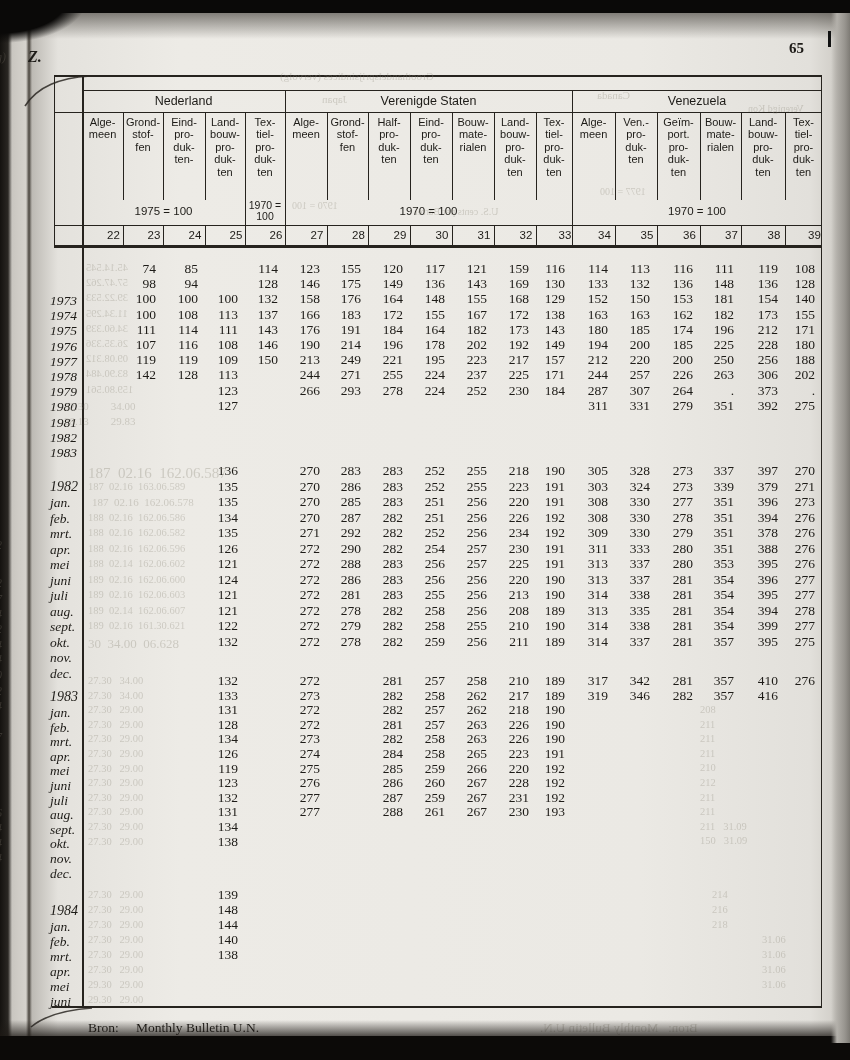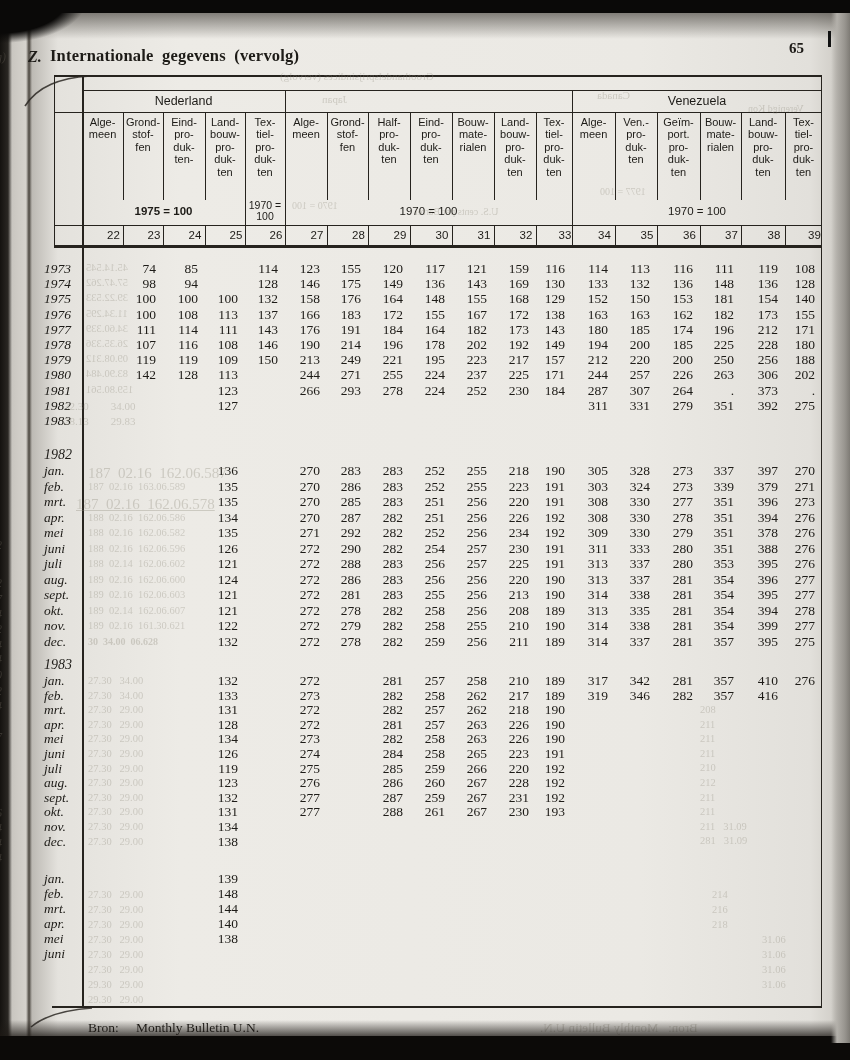--- a/index.html
+++ b/index.html
@@ -39,21 +39,21 @@
   #hrow{left:0;top:37px;width:792px;height:88px;}
   .hcell{font:11px/12.4px "Liberation Sans",sans-serif;text-align:center;padding-top:4px;}
   #baserow{position:absolute;top:125px;left:0;width:792px;height:25px;
            font:11.5px "Liberation Sans",sans-serif;}
   .basecell{position:absolute;text-align:center;top:5px;}
   #base26{top:0;font-size:10.5px;line-height:11px;}
   #crow{left:0;top:150px;width:792px;height:20px;}
   .ncell{font:11.5px/20px "Liberation Sans",sans-serif;text-align:center;padding-left:22px;}
   #tbody{position:absolute;left:0;top:170px;width:792px;}
   .drow .vcell{text-align:right;padding-right:7px;font:13.5px "Liberation Serif",serif;}
-  .rlabel{font:italic 13.5px "Liberation Serif",serif;padding-left:14px;}
+  .rlabel{font:italic 13.5px "Liberation Serif",serif;padding-left:20px;margin-top:32px;}
   .heading-row{height:16px;line-height:16px;}
   .heading-row .rlabel{font:italic 14px "Liberation Serif",serif;}
   
   #ghosts{position:absolute;left:0;top:0;width:850px;height:1060px;pointer-events:none;}
   .ghost{position:absolute;color:#8f8b7d;opacity:.34;font-family:"Liberation Serif",serif;
          white-space:pre;filter:blur(.35px);}
   .ghost.m{transform:scaleX(-1);}
   .edged{position:absolute;left:-4px;width:14px;font:italic 12px "Liberation Serif",serif;
          color:#3f3b35;opacity:.8;}
   svg.curves{position:absolute;left:0;top:0;pointer-events:none;}
@@ -61,25 +61,25 @@
 </head>
 <body>
 
 <div id="stage">
   <div id="page"></div>
   <div id="topshadow"></div>
   <div id="topband"></div>
   <div id="cornerwedge"></div>
 
   <div class="sectlabel">Z.</div>
-  <div class="ptitle">Internationale gegevens (vervolg)</div>
   <div class="pnum">65</div>
 
   <div id="tbl">
     <div class="gname" style="left:52px;width:203px;">Nederland</div>
+    <div class="gname" style="left:255px;width:287px;">Verenigde Staten</div>
     <div class="gname" style="left:542px;width:250px;">Venezuela</div>
 
     <div id="hrow" class="row abs">
         <div class="hcell"></div>
         <div class="hcell">Alge-<br>meen</div>
         <div class="hcell">Grond-<br>stof-<br>fen</div>
         <div class="hcell">Eind-<br>pro-<br>duk-<br>ten-</div>
         <div class="hcell">Land-<br>bouw-<br>pro-<br>duk-<br>ten</div>
         <div class="hcell">Tex-<br>tiel-<br>pro-<br>duk-<br>ten</div>
         <div class="hcell">Alge-<br>meen</div>
@@ -91,21 +91,21 @@
         <div class="hcell">Tex-<br>tiel-<br>pro-<br>duk-<br>ten</div>
         <div class="hcell">Alge-<br>meen</div>
         <div class="hcell">Ven.-<br>pro-<br>duk-<br>ten</div>
         <div class="hcell">Geïm-<br>port.<br>pro-<br>duk-<br>ten</div>
         <div class="hcell">Bouw-<br>mate-<br>rialen</div>
         <div class="hcell">Land-<br>bouw-<br>pro-<br>duk-<br>ten</div>
         <div class="hcell">Tex-<br>tiel-<br>pro-<br>duk-<br>ten</div>
       </div>
 
     <div id="baserow">
-      <div class="basecell" style="left:52px;width:163px;font-weight:bold;">1975 = 100</div>
+      <div class="basecell" style="left:52px;width:163px;">1975 = 100</div>
       <div class="basecell" id="base26" style="left:213px;width:44px;">
         <span>1970 =</span><br>
         <span>100</span>
       </div>
       <div class="basecell" style="left:255px;width:287px;">1970 = 100</div>
       <div class="basecell" style="left:542px;width:250px;">1970 = 100</div>
     </div>
 
     <div id="crow" class="row abs">
         <div class="ncell"></div>
@@ -870,20 +870,23 @@
             <div class="vcell"></div>
             <div class="vcell"></div>
             <div class="vcell"></div>
             <div class="vcell"></div>
             <div class="vcell"></div>
             <div class="vcell"></div>
             <div class="vcell"></div>
           </div>
         </div>
         <div class="section" style="margin-top: 23px;">
+          <div class="row heading-row">
+            <div class="rlabel">1984</div>
+          </div>
           <div class="row drow" style="line-height: 15px; height: 15px;">
             <div class="rlabel">jan.</div>
             <div class="vcell"></div>
             <div class="vcell"></div>
             <div class="vcell"></div>
             <div class="vcell">139</div>
             <div class="vcell"></div>
             <div class="vcell"></div>
             <div class="vcell"></div>
             <div class="vcell"></div>
@@ -1062,30 +1065,30 @@
       <div class="ghost m" style="left: 86px; top: 307.6px; font-size: 10.5px;">11.34.295</div>
       <div class="ghost m" style="left: 86px; top: 322.8px; font-size: 10.5px;">34.60.339</div>
       <div class="ghost m" style="left: 86px; top: 338px; font-size: 10.5px;">26.35.336</div>
       <div class="ghost m" style="left: 86px; top: 353.2px; font-size: 10.5px;">09.08.312</div>
       <div class="ghost m" style="left: 86px; top: 368.4px; font-size: 10.5px;">83.90.484</div>
       <div class="ghost m" style="left: 86px; top: 383.6px; font-size: 10.5px;">159.80.561</div>
       <div class="ghost" style="left: 64px; top: 400px; font-size: 11px;">32.30        34.00</div>
       <div class="ghost" style="left: 64px; top: 415px; font-size: 11px;">28.13        29.83</div>
       <div class="ghost" style="left: 88px; top: 465px; font-size: 15px;">187  02.16  162.06.587</div>
       <div class="ghost" style="left: 88px; top: 480.5px; font-size: 10.5px; text-align: center;">187  02.16  163.06.589</div>
-      <div class="ghost" style="left: 76px; top: 496px; font-size: 15px; text-decoration: underline;">187  02.16  162.06.578</div>
+      <div class="ghost" style="left: 92px; top: 496px; font-size: 11px;">187  02.16  162.06.578</div>
       <div class="ghost" style="left: 88px; top: 511.5px; font-size: 10.5px;">188  02.16  162.06.586</div>
       <div class="ghost" style="left: 88px; top: 527px; font-size: 10.5px;">188  02.16  162.06.582</div>
       <div class="ghost" style="left: 88px; top: 542.5px; font-size: 10.5px;">188  02.16  162.06.596</div>
       <div class="ghost" style="left: 88px; top: 558px; font-size: 10.5px;">188  02.14  162.06.602</div>
       <div class="ghost" style="left: 88px; top: 573.5px; font-size: 10.5px;">189  02.16  162.06.600</div>
       <div class="ghost" style="left: 88px; top: 589px; font-size: 10.5px;">189  02.16  162.06.603</div>
       <div class="ghost" style="left: 88px; top: 604.5px; font-size: 10.5px;">189  02.14  162.06.607</div>
       <div class="ghost" style="left: 88px; top: 620px; font-size: 10.5px;">189  02.16  161.30.621</div>
-      <div class="ghost" style="left: 88px; top: 635.5px; font-size: 10px; font-weight: bold;">30  34.00  06.628</div>
+      <div class="ghost" style="left: 88px; top: 635.5px; font-size: 13px;">30  34.00  06.628</div>
       <div class="ghost" style="left: 88px; top: 675px; font-size: 10.5px;">27.30   34.00</div>
       <div class="ghost" style="left: 88px; top: 689.6px; font-size: 10.5px;">27.30   34.00</div>
       <div class="ghost" style="left: 88px; top: 704.2px; font-size: 10.5px;">27.30   29.00</div>
       <div class="ghost" style="left: 88px; top: 718.8px; font-size: 10.5px;">27.30   29.00</div>
       <div class="ghost" style="left: 88px; top: 733.4px; font-size: 10.5px;">27.30   29.00</div>
       <div class="ghost" style="left: 88px; top: 748px; font-size: 10.5px;">27.30   29.00</div>
       <div class="ghost" style="left: 88px; top: 762.6px; font-size: 10.5px;">27.30   29.00</div>
       <div class="ghost" style="left: 88px; top: 777.2px; font-size: 10.5px;">27.30   29.00</div>
       <div class="ghost" style="left: 88px; top: 791.8px; font-size: 10.5px;">27.30   29.00</div>
       <div class="ghost" style="left: 88px; top: 806.4px; font-size: 10.5px;">27.30   29.00</div>
@@ -1101,21 +1104,21 @@
       <div class="ghost" style="left: 88px; top: 994px; font-size: 10.5px;">29.30   29.00</div>
       <div class="ghost" style="left: 700px; top: 704px; font-size: 10.5px;">208</div>
       <div class="ghost" style="left: 700px; top: 718.6px; font-size: 10.5px;">211</div>
       <div class="ghost" style="left: 700px; top: 733.2px; font-size: 10.5px;">211</div>
       <div class="ghost" style="left: 700px; top: 747.8px; font-size: 10.5px;">211</div>
       <div class="ghost" style="left: 700px; top: 762.4px; font-size: 10.5px;">210</div>
       <div class="ghost" style="left: 700px; top: 777px; font-size: 10.5px;">212</div>
       <div class="ghost" style="left: 700px; top: 791.6px; font-size: 10.5px;">211</div>
       <div class="ghost" style="left: 700px; top: 806.2px; font-size: 10.5px;">211</div>
       <div class="ghost" style="left: 700px; top: 820.8px; font-size: 10.5px;">211   31.09</div>
-      <div class="ghost" style="left: 700px; top: 835.4px; font-size: 10.5px;">281   31.09</div>
+      <div class="ghost" style="left: 700px; top: 835.4px; font-size: 10.5px;">150   31.09</div>
       <div class="ghost" style="left: 712px; top: 889px; font-size: 10.5px;">214</div>
       <div class="ghost" style="left: 712px; top: 904px; font-size: 10.5px;">216</div>
       <div class="ghost" style="left: 712px; top: 919px; font-size: 10.5px;">218</div>
       <div class="ghost" style="left: 762px; top: 934px; font-size: 10.5px;">31.06</div>
       <div class="ghost" style="left: 762px; top: 949px; font-size: 10.5px;">31.06</div>
       <div class="ghost" style="left: 762px; top: 964px; font-size: 10.5px;">31.06</div>
       <div class="ghost" style="left: 762px; top: 979px; font-size: 10.5px;">31.06</div>
       <div class="ghost m" style="left: 280px; top: 70px; font-size: 11px;">Groothandelsprijsindices (vervolg)</div>
       <div class="ghost m" style="left: 322px; top: 93px; font-size: 11px;">Japan</div>
       <div class="ghost m" style="left: 597px; top: 89px; font-size: 11px;">Canada</div>

